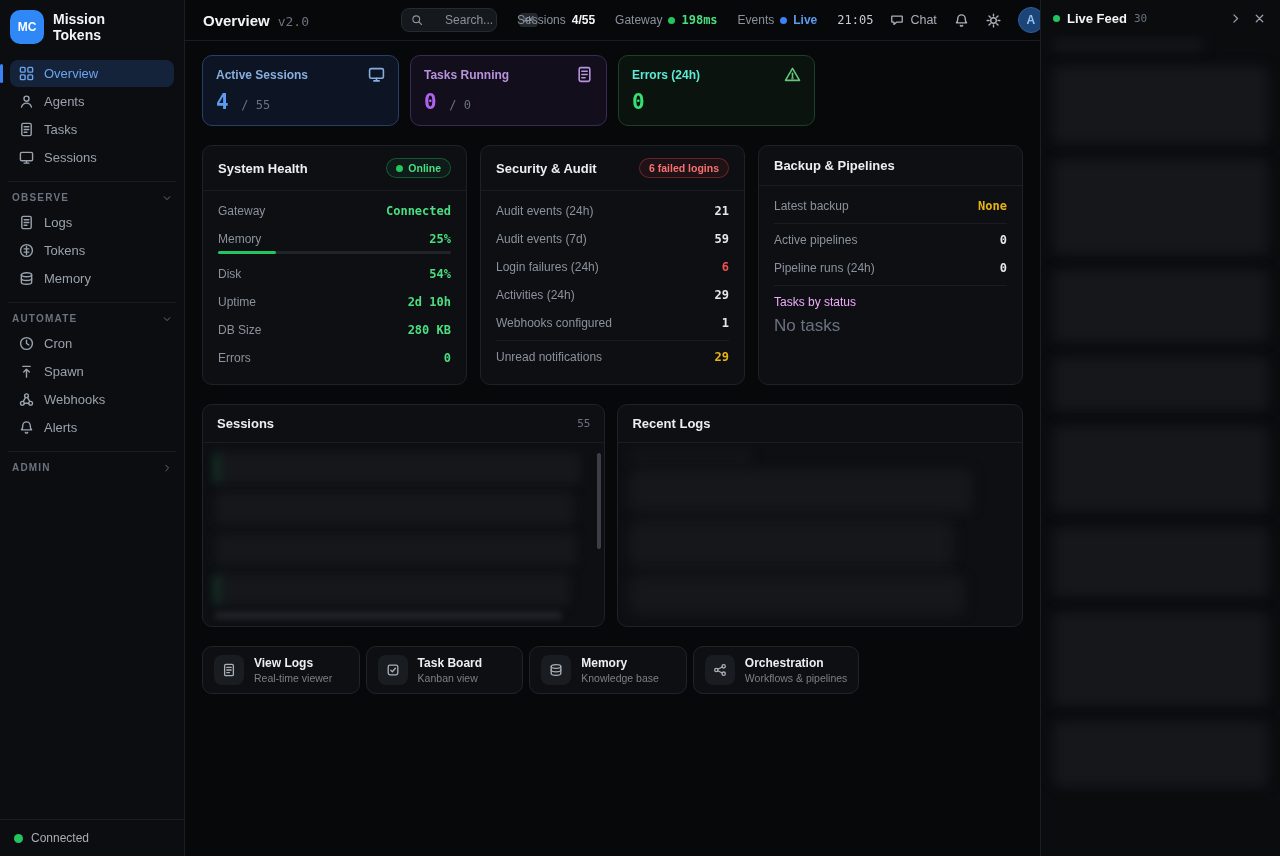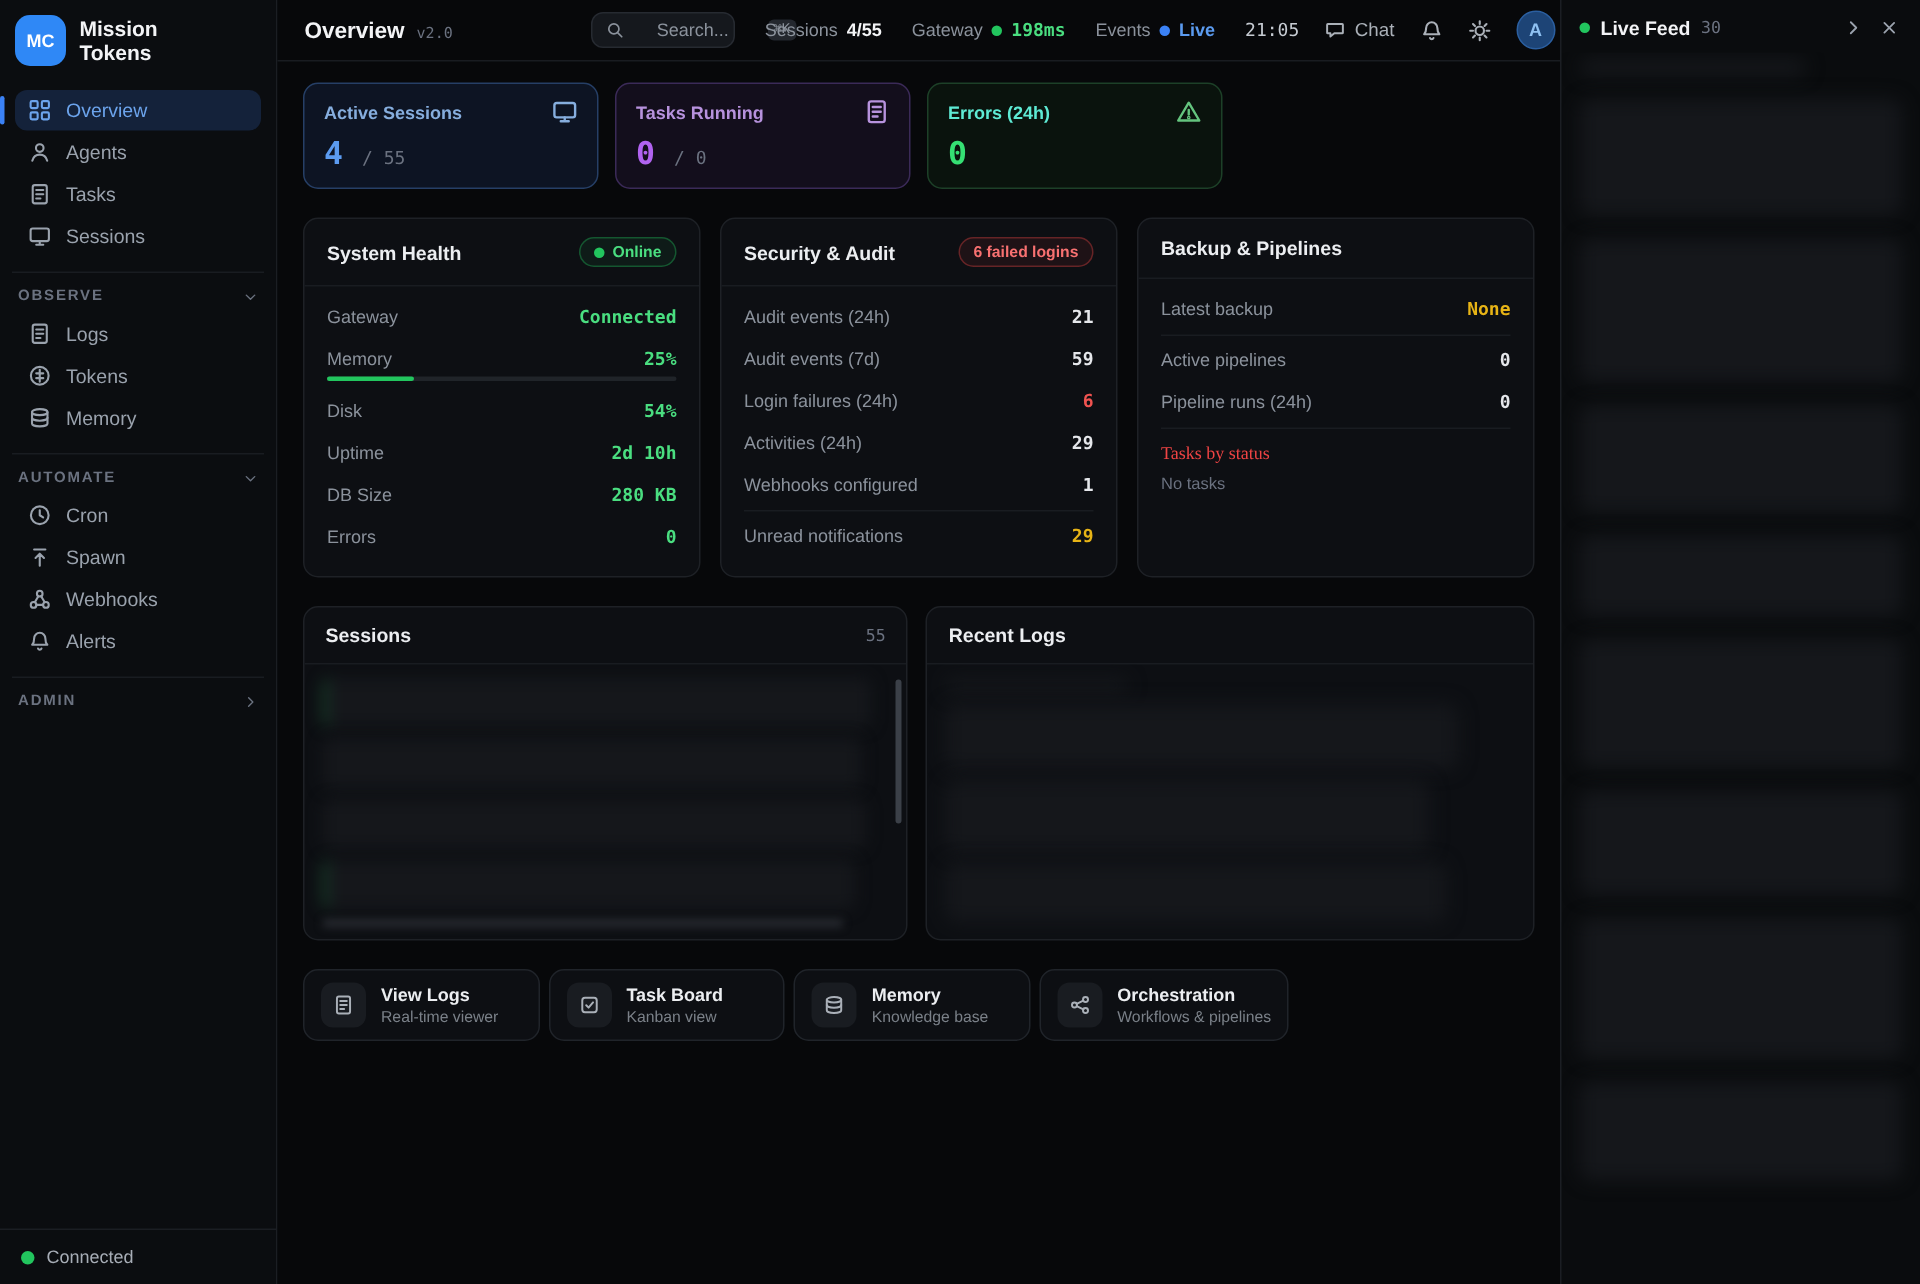--- a/index.html
+++ b/index.html
@@ -31,21 +31,21 @@
     gap:8px; font-size:12px; color:#a7adb6; }
   .dot { border-radius:50%; display:inline-block; }
   .dot-g { width:9px; height:9px; background:#22c55e; }
 
   
   .main { flex:1; display:flex; flex-direction:column; background:#07080a; min-width:0; }
   .topbar { height:41px; min-height:41px; border-bottom:1px solid #191c21; display:flex;
     align-items:center; padding:0 18px; gap:20px; }
   .pt-group { display:flex; align-items:baseline; gap:8px; }
   .page-title { font-size:15px; font-weight:700; color:#f3f4f6; }
-  .version { font-size:10px; color:#6b7280; font-family:"DejaVu Sans Mono", monospace; }
+  .version { font-size:13px; color:#6b7280; font-family:"DejaVu Sans Mono", monospace; }
   .search { margin-left:72px; display:flex; align-items:center; gap:22px; background:#15181d;
     border:1px solid #262a31; border-radius:8px; padding:4px 6px 4px 9px; width:96px; }
   .search svg { stroke:#8b929c; flex:none; }
   .search input { background:transparent; border:none; outline:none; color:#c7ccd3;
     font-size:12px; width:52px; font-family:"Liberation Sans", sans-serif; }
   .search input::placeholder { color:#8b929c; }
   .kbd { background:#23272e; color:#8b929c; border-radius:4px; font-size:9px; padding:2px 4px;
     font-family:"DejaVu Sans Mono", monospace; }
   .kpi { display:flex; align-items:center; gap:6px; font-size:12px; color:#8b929c; }
   .kpi b { color:#f3f4f6; font-weight:700; }
@@ -86,22 +86,22 @@
   .badge-online { color:#4ade80; background:rgba(34,197,94,.07); border:1px solid rgba(34,197,94,.35); }
   .badge-danger { color:#f87171; background:rgba(239,68,68,.08); border:1px solid rgba(239,68,68,.35); }
   .card-body { padding:6px 15px 12px; }
   .row { display:flex; justify-content:space-between; align-items:center; padding:7px 0; font-size:12px; }
   .row .rl { color:#8b929c; }
   .rv { font-family:"DejaVu Sans Mono", monospace; font-weight:700; font-size:12px; color:#e5e7eb; }
   .rv-green { color:#4ade80; } .rv-red { color:#ef5350; } .rv-amber { color:#e7b416; }
   .row-sep { border-top:1px solid #191c21; margin-top:3px; padding-top:9px; }
   .progress { height:3px; background:#202429; border-radius:2px; margin:1px 0 6px; }
   .progress .fill { height:3px; background:#22c55e; border-radius:2px; }
-  .sub-label { color:#ef4444; font-size:12px; padding:9px 0 5px;font-family:Liberation Serif, serif; }
-  .sub-empty { color:#6b7280; font-size:11px; padding:2px 0 6px; }
+  .sub-label { color:#f0abfc; font-size:12px; padding:9px 0 5px; }
+  .sub-empty { color:#6b7280; font-size:17px; padding:2px 0 6px; }
 
   
   .panels { display:grid; grid-template-columns:1fr 1.005fr; gap:12px; }
   .panel { height:223px; display:flex; flex-direction:column; overflow:hidden; }
   .panel-head { display:flex; align-items:center; justify-content:space-between;
     padding:11px 14px; border-bottom:1px solid #191c21; }
   .panel-count { font-size:11px; color:#6b7280; font-family:"DejaVu Sans Mono", monospace; }
   .panel-body { position:relative; flex:1; padding:9px 12px 8px; display:flex;
     flex-direction:column; gap:7px; overflow:hidden; }
   .blur-row { height:36px; border-radius:6px; background:#15171b; filter:blur(5px); }

